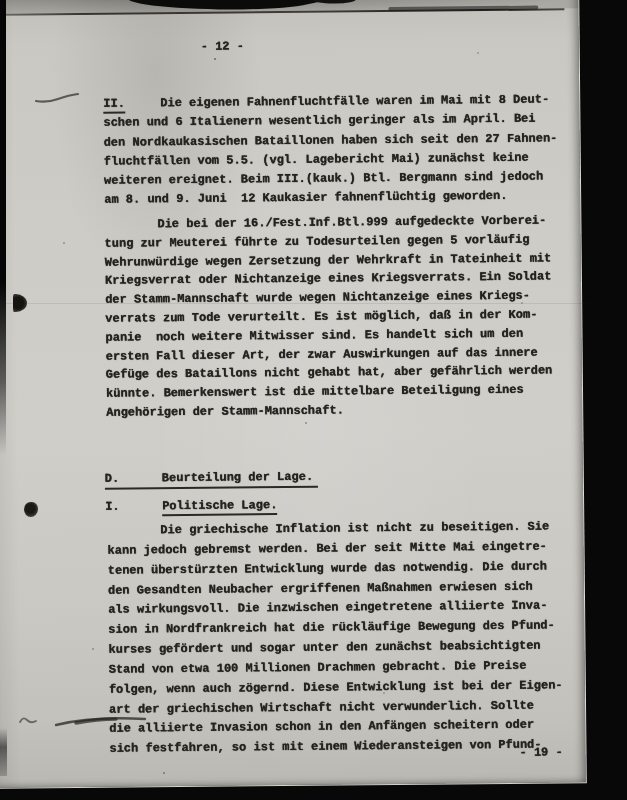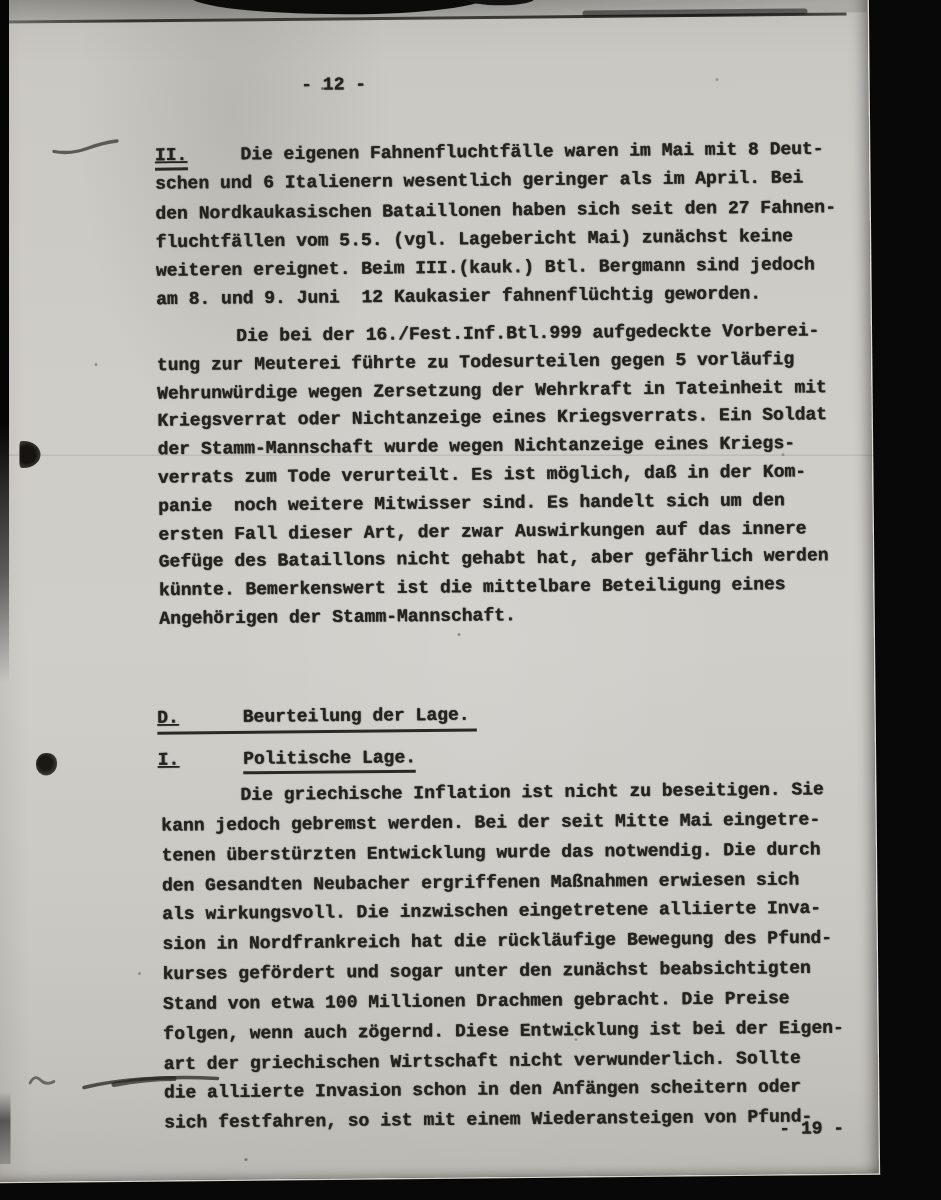--- a/index.html
+++ b/index.html
@@ -43,28 +43,28 @@
   .ink, .tline{
     color:#24231f;font-size:12px;font-weight:700;
     text-shadow:0 0 .8px rgba(36,35,31,.95), .5px .3px 0 rgba(36,35,31,.28);
   }
   .tline{white-space:pre;}
   .p1,.p2,.p3{position:absolute;left:112px;}
   .p1{top:98px;}  .p1 .tline{height:19.3px;line-height:19.3px;}
   .p2{top:219px;} .p2 .tline{height:18.8px;line-height:18.8px;}
   .p3{top:525px;} .p3 .tline{height:19.85px;line-height:19.85px;}
   .ind{padding-left:53px;}
-  .lbl{display:inline-block;width:57px;text-decoration:underline;}
+  .lbl{display:inline-block;width:57px;}
   .u2{border-bottom:2px solid #2a2925;padding-bottom:1px;}
   .heading{position:absolute;left:110px;white-space:pre;}
   .head-d{top:475px;}
   .head-i{top:503px;}
   .head-u{border-bottom:2px solid #2a2925;padding-bottom:2px;padding-right:5px;display:inline-block;}
   .pnum{position:absolute;}
-  .pnum-top{left:210px;top:44px;margin-top:10px;}
+  .pnum-top{left:210px;top:44px;}
   .pnum-bot{left:522px;top:753px;}
   
   .left-edge{
     position:absolute;left:0;top:0;width:6px;height:455px;
     background:linear-gradient(to bottom,#050505 0 62%, rgba(5,5,5,.55) 84%, rgba(5,5,5,0) 100%);
   }
   .left-nick{
     position:absolute;left:0;top:728px;width:7px;height:48px;
     background:linear-gradient(to bottom, rgba(8,8,8,.0), rgba(8,8,8,.55) 40%, rgba(8,8,8,.2));
   }

